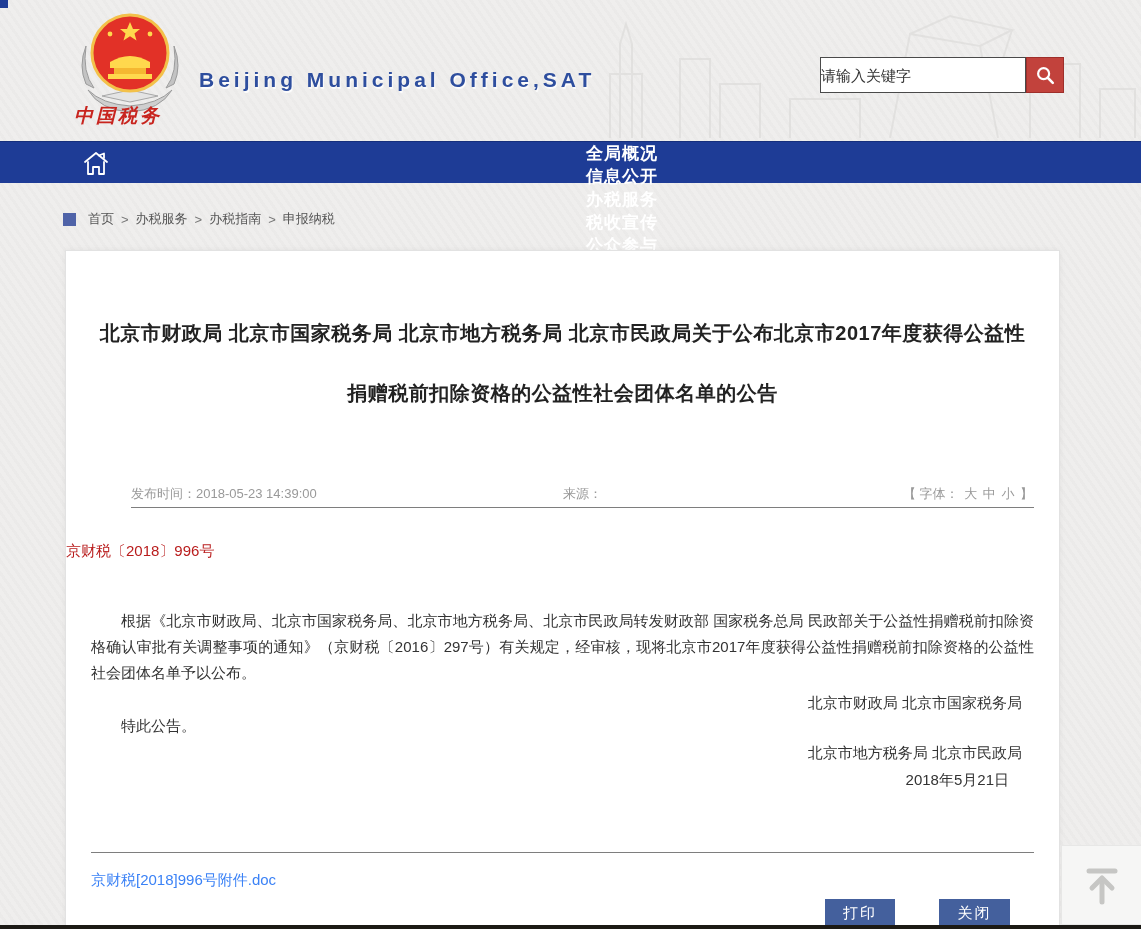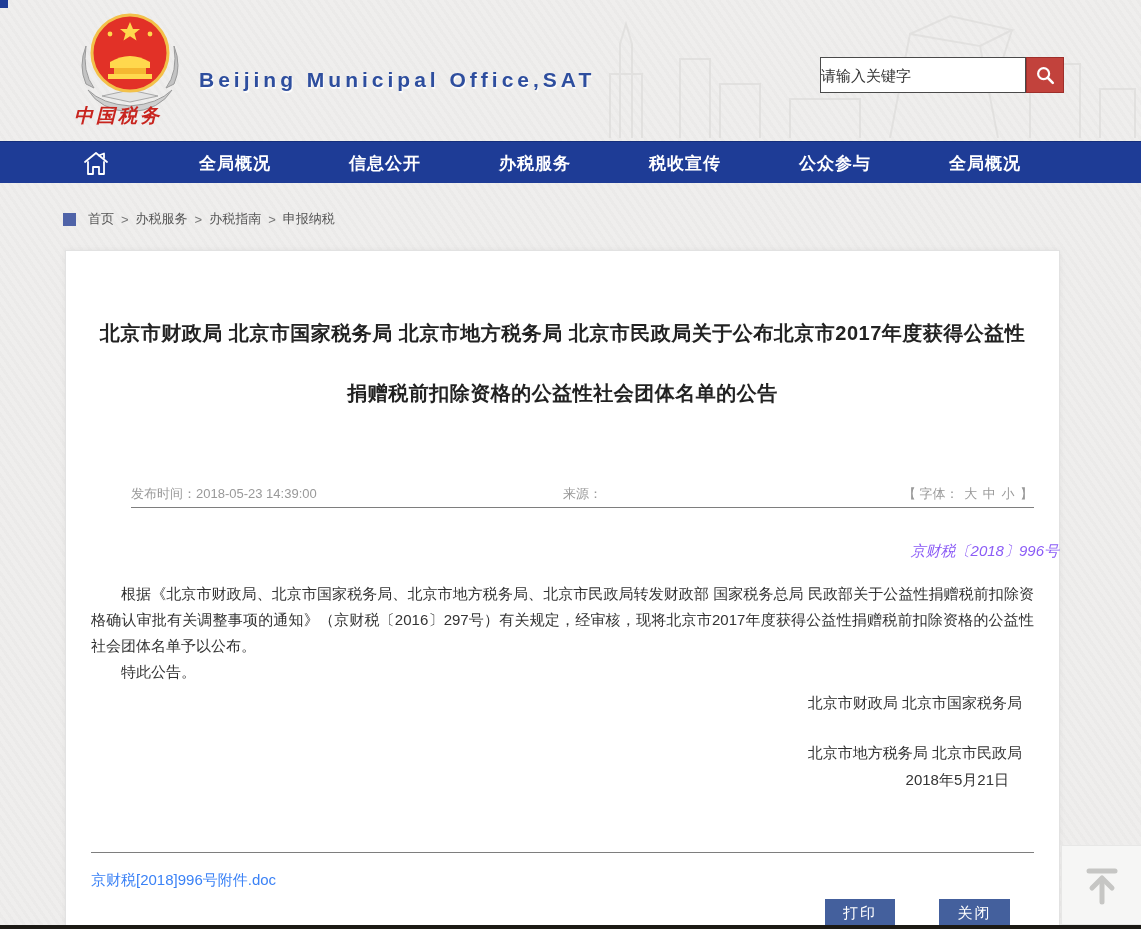--- a/index.html
+++ b/index.html
@@ -42,22 +42,22 @@
     position: absolute; left: 206px; top: 0; width: 38px; height: 36px;
     background: #c2423c; border: 1px solid #9e2f2b; cursor: pointer;
     display: flex; align-items: center; justify-content: center;
   }
 
   
   .nav { position: absolute; left: 0; top: 141px; width: 1141px; height: 42px;
     background: #1e3c96; border-top: 1px solid #162f7c; }
   .nav-home { position: absolute; left: 66px; top: 0; width: 60px; height: 42px;
     display: flex; align-items: center; justify-content: center; cursor: pointer; }
-  .nav-items { position: absolute; left: 160px; top: 0; width: 900px; height: 42px;
-    display: flex; }
+  .nav-items { position: absolute; left: 172px; top: 0; width: 900px; height: 42px;
+    display: flex; flex-direction: column; }
   .nav-item { flex: 1; display: flex; align-items: center; justify-content: center;
     color: #fff; font-size: 17px; font-weight: bold; letter-spacing: 1px; cursor: pointer; }
 
   
   .breadcrumb { position: absolute; left: 63px; top: 211px; height: 16px;
     display: flex; align-items: center; font-size: 13px; color: #555; }
   .crumb-square { width: 13px; height: 13px; background: #4f63a8; margin-right: 12px; }
   .crumb { cursor: pointer; }
   .crumb-sep { margin: 0 7px; color: #777; }
 
@@ -70,24 +70,24 @@
     line-height: 60px; letter-spacing: 0.5px;
   }
   .meta-row { position: absolute; left: 25px; right: 25px; top: 230px; height: 27px;
     border-bottom: 1px solid #7e7e7e; font-size: 13px; color: #999; margin-left: 40px; }
   .meta-publish { position: absolute; left: 0; top: 4px; }
   .meta-source { position: absolute; left: 0; right: 0; top: 4px; text-align: center; }
   .meta-font { position: absolute; right: 0; top: 4px; }
   .meta-font span { margin: 0 1px; }
   .font-size-link { cursor: pointer; }
   .doc-number { position: absolute; left: 0; right: 0; top: 291px;
-    text-align: right; font-size: 15px; color: #8b5cf6; font-style: italic; }
+    text-align: left; font-size: 15px; color: #b91c1c; }
   .body-text { position: absolute; left: 25px; right: 25px; top: 330px;
     font-size: 15px; color: #333; line-height: 26px; text-align: justify; }
-  .body-text p { text-indent: 2em; }
+  .body-text p { text-indent: 2em; margin-top: 27px; }
   .sig1 { position: absolute; right: 37px; top: 443px; font-size: 15px; color: #333; }
   .sig2 { position: absolute; right: 37px; top: 493px; font-size: 15px; color: #333; }
   .sig-date { position: absolute; right: 50px; top: 520px; font-size: 15px; color: #333; }
   .attach-rule { position: absolute; left: 25px; right: 25px; top: 601px;
     border-top: 1px solid #7e7e7e; }
   .attachment { position: absolute; left: 25px; top: 620px;
     font-size: 15px; color: #3b82f6; cursor: pointer; }
   .btn { position: absolute; top: 648px; height: 28px;
     background: #44609d; color: #fff; border: none; font-size: 15px;
     font-family: "Liberation Sans", "DejaVu Sans", sans-serif;

